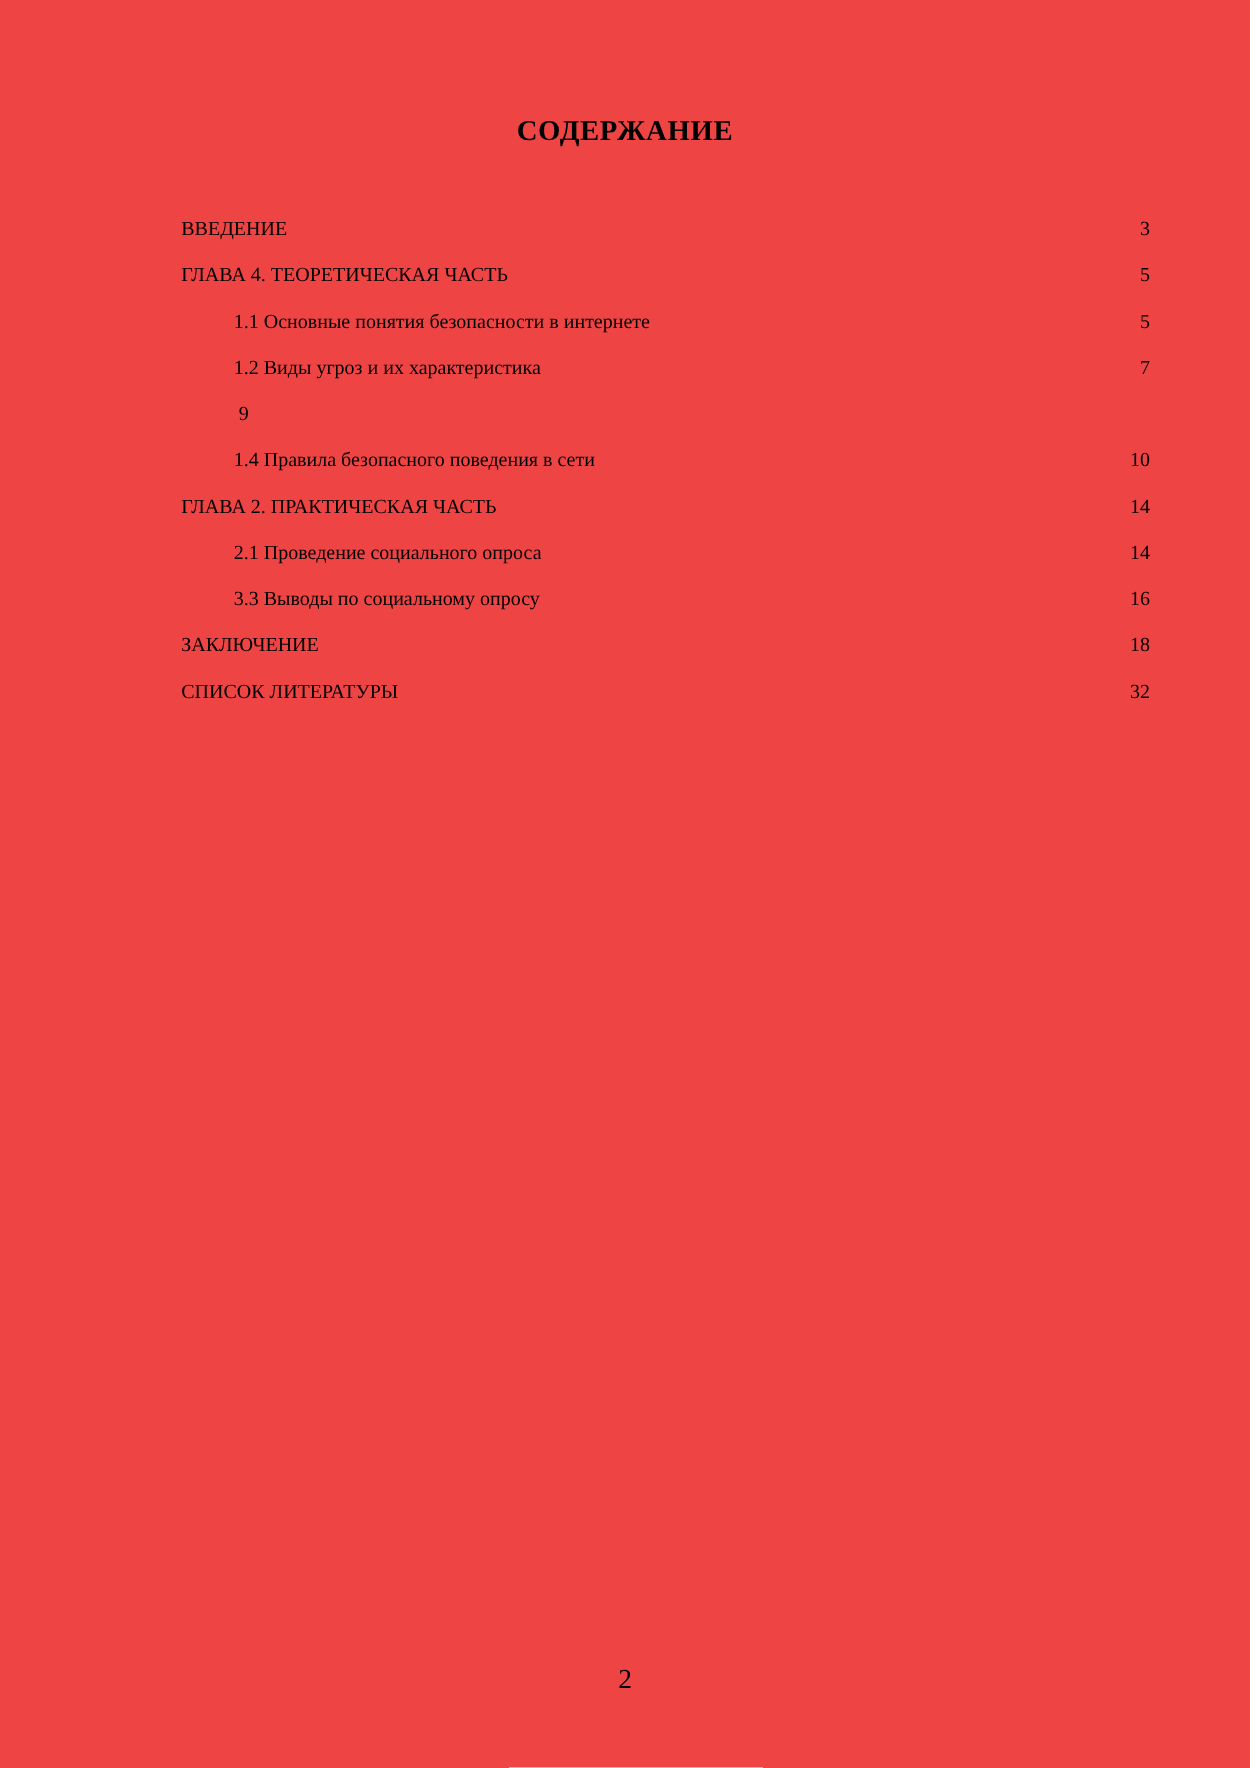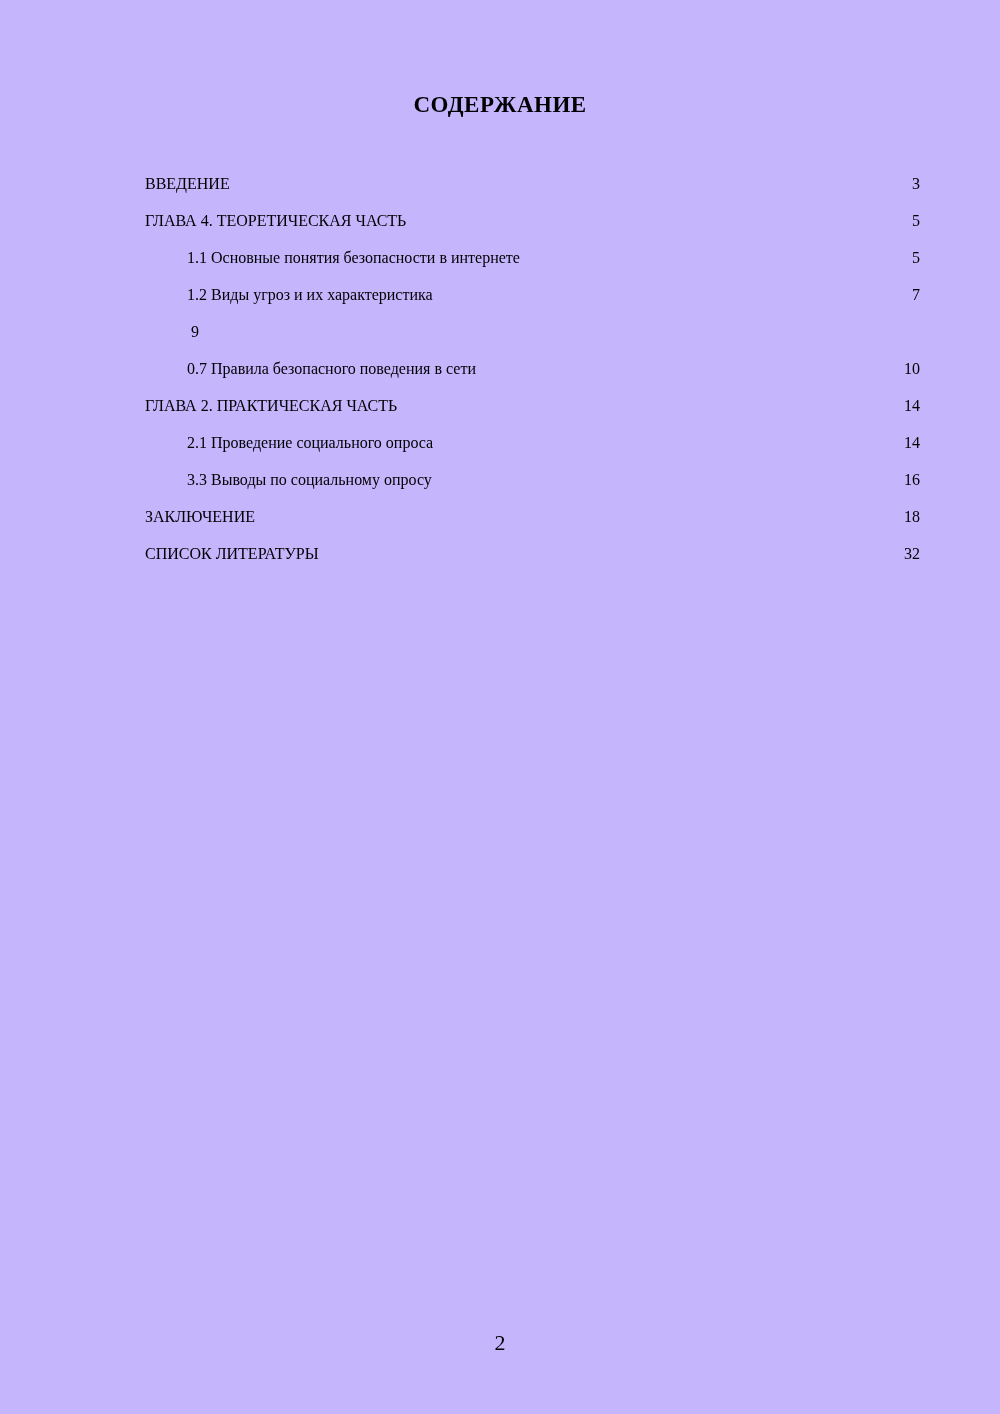--- a/index.html
+++ b/index.html
@@ -4,21 +4,21 @@
 <style>
   html, body {
     margin: 0;
     padding: 0;
     background: #ffffff;
   }
   .page {
     position: relative;
     width: 1000px;
     height: 1414px;
-    background: #c4b5fd;
+    background: #ef4444;
     margin: 0 auto;
     font-family: "Liberation Serif", "DejaVu Serif", serif;
     color: #000000;
     overflow: hidden;
   }
   .doc-title {
     position: absolute;
     top: 92px;
     left: 0;
     width: 1000px;
@@ -88,21 +88,21 @@
         <span class="page-num">5</span>
       </div>
       <div class="toc-entry level-2">
         <span class="label">1.2 Виды угроз и их характеристика</span>
         <span class="page-num">7</span>
       </div>
       <div class="toc-entry level-2">
         <span class="page-num">9</span>
       </div>
       <div class="toc-entry level-2">
-        <span class="label">0.7 Правила безопасного поведения в сети</span>
+        <span class="label">1.4 Правила безопасного поведения в сети</span>
         <span class="page-num">10</span>
       </div>
       <div class="toc-entry level-1">
         <span class="label">ГЛАВА 2. ПРАКТИЧЕСКАЯ ЧАСТЬ</span>
         <span class="page-num">14</span>
       </div>
       <div class="toc-entry level-2">
         <span class="label">2.1 Проведение социального опроса</span>
         <span class="page-num">14</span>
       </div>

